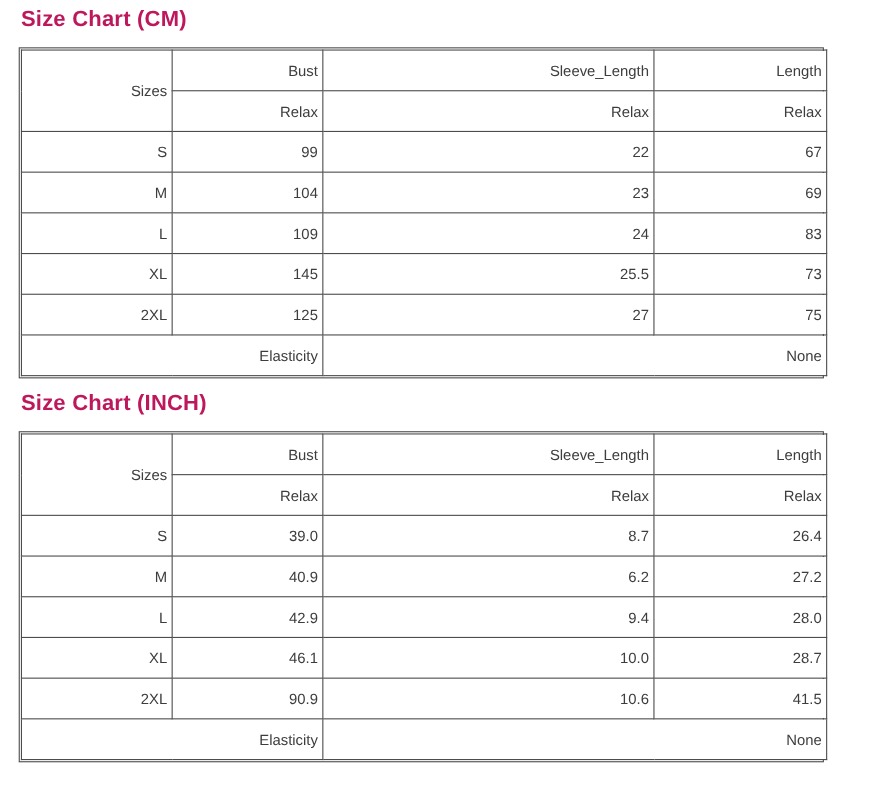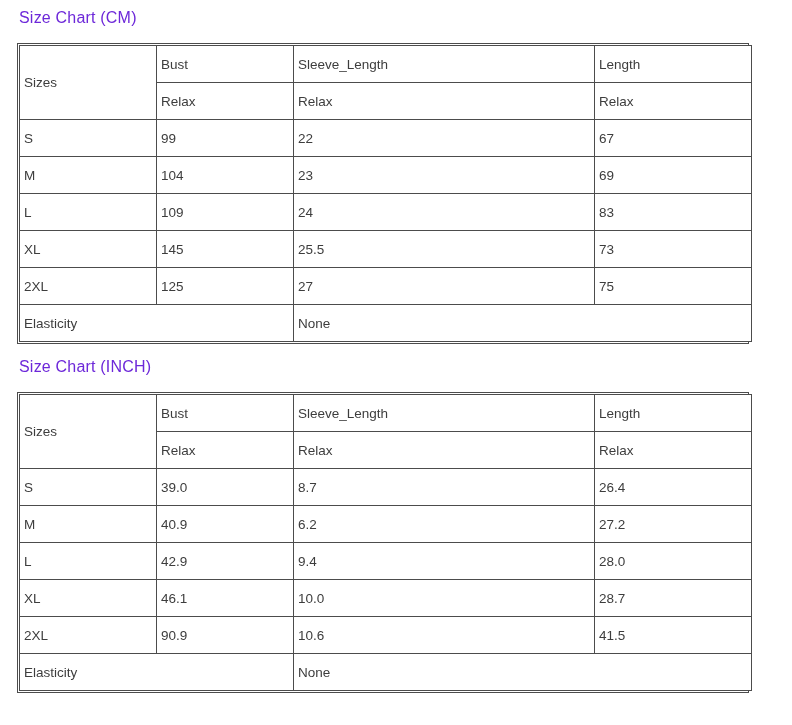--- a/index.html
+++ b/index.html
@@ -11,24 +11,24 @@
     width: 792px;
     height: 725px;
     background: #ffffff;
     font-family: "Liberation Sans", sans-serif;
     color: #3d3d3d;
     box-sizing: border-box;
     padding: 8px 0 0 17px;
     overflow: hidden;
   }
   .chart-title {
-    font-size: 16px;
+    font-size: 20px;
     line-height: 20px;
-    font-weight: 400;
-    color: #6d28d9;
+    font-weight: 700;
+    color: #be185d;
     margin: 0 0 15px 2px;
     letter-spacing: 0.2px;
   }
   .tbl-wrap {
     width: 732px;
     border: 1px solid #4c4c4c;
     padding: 1px;
     box-sizing: border-box;
     margin: 0 0 13px 0;
     background: #ffffff;
@@ -36,21 +36,21 @@
   table.size-table {
     border-collapse: collapse;
     width: 100%;
     table-layout: fixed;
   }
   table.size-table th,
   table.size-table td {
     border: 1px solid #4c4c4c;
     height: 36px;
     padding: 0 4px;
-    text-align: left;
+    text-align: right;
     vertical-align: middle;
     font-size: 13.5px;
     font-weight: 400;
     color: #3d3d3d;
     background: #ffffff;
     overflow: hidden;
     white-space: nowrap;
   }
   .section + .section {
     margin-top: 0;

